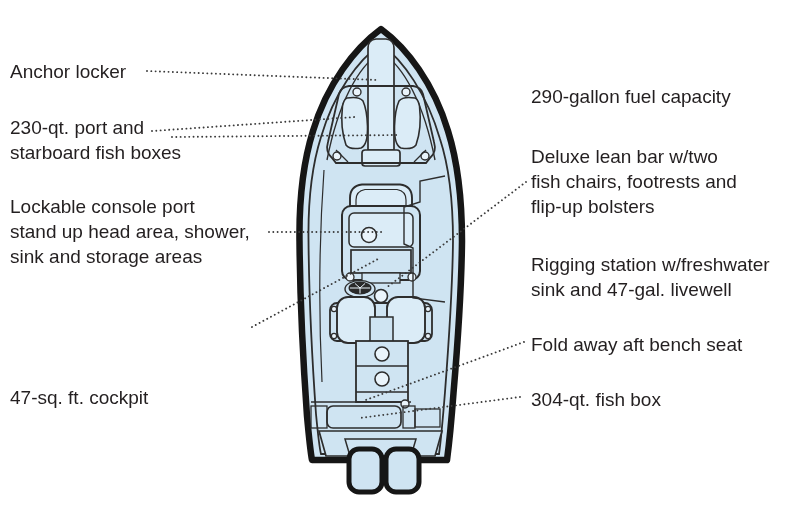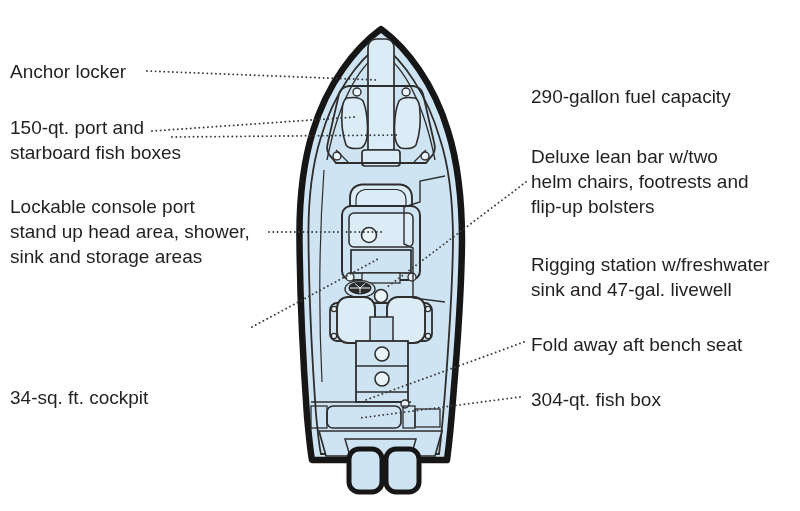--- a/index.html
+++ b/index.html
@@ -106,29 +106,29 @@
       <path d="M172 137 L399 135"></path>
       <path d="M269 232 L384 232"></path>
       <path d="M252 327 L378 259"></path>
       <path d="M526 182 L386 288"></path>
       <path d="M524 342 L363 401"></path>
       <path d="M520 397 L360 418"></path>
     </g>
   </svg>
 
   <div class="label lbl-anchor">Anchor locker</div>
-  <div class="label lbl-fishboxes">150-qt. port and
+  <div class="label lbl-fishboxes">230-qt. port and
 starboard fish boxes</div>
   <div class="label lbl-console">Lockable console port
 stand up head area, shower,
 sink and storage areas</div>
-  <div class="label lbl-cockpit">34-sq. ft. cockpit</div>
+  <div class="label lbl-cockpit">47-sq. ft. cockpit</div>
 
   <div class="label lbl-fuel">290-gallon fuel capacity</div>
   <div class="label lbl-leanbar">Deluxe lean bar w/two
-helm chairs, footrests and
+fish chairs, footrests and
 flip-up bolsters</div>
   <div class="label lbl-rigging">Rigging station w/freshwater
 sink and 47-gal. livewell</div>
   <div class="label lbl-bench">Fold away aft bench seat</div>
   <div class="label lbl-aftbox">304-qt. fish box</div>
 
 </div>
 
 </body></html>

